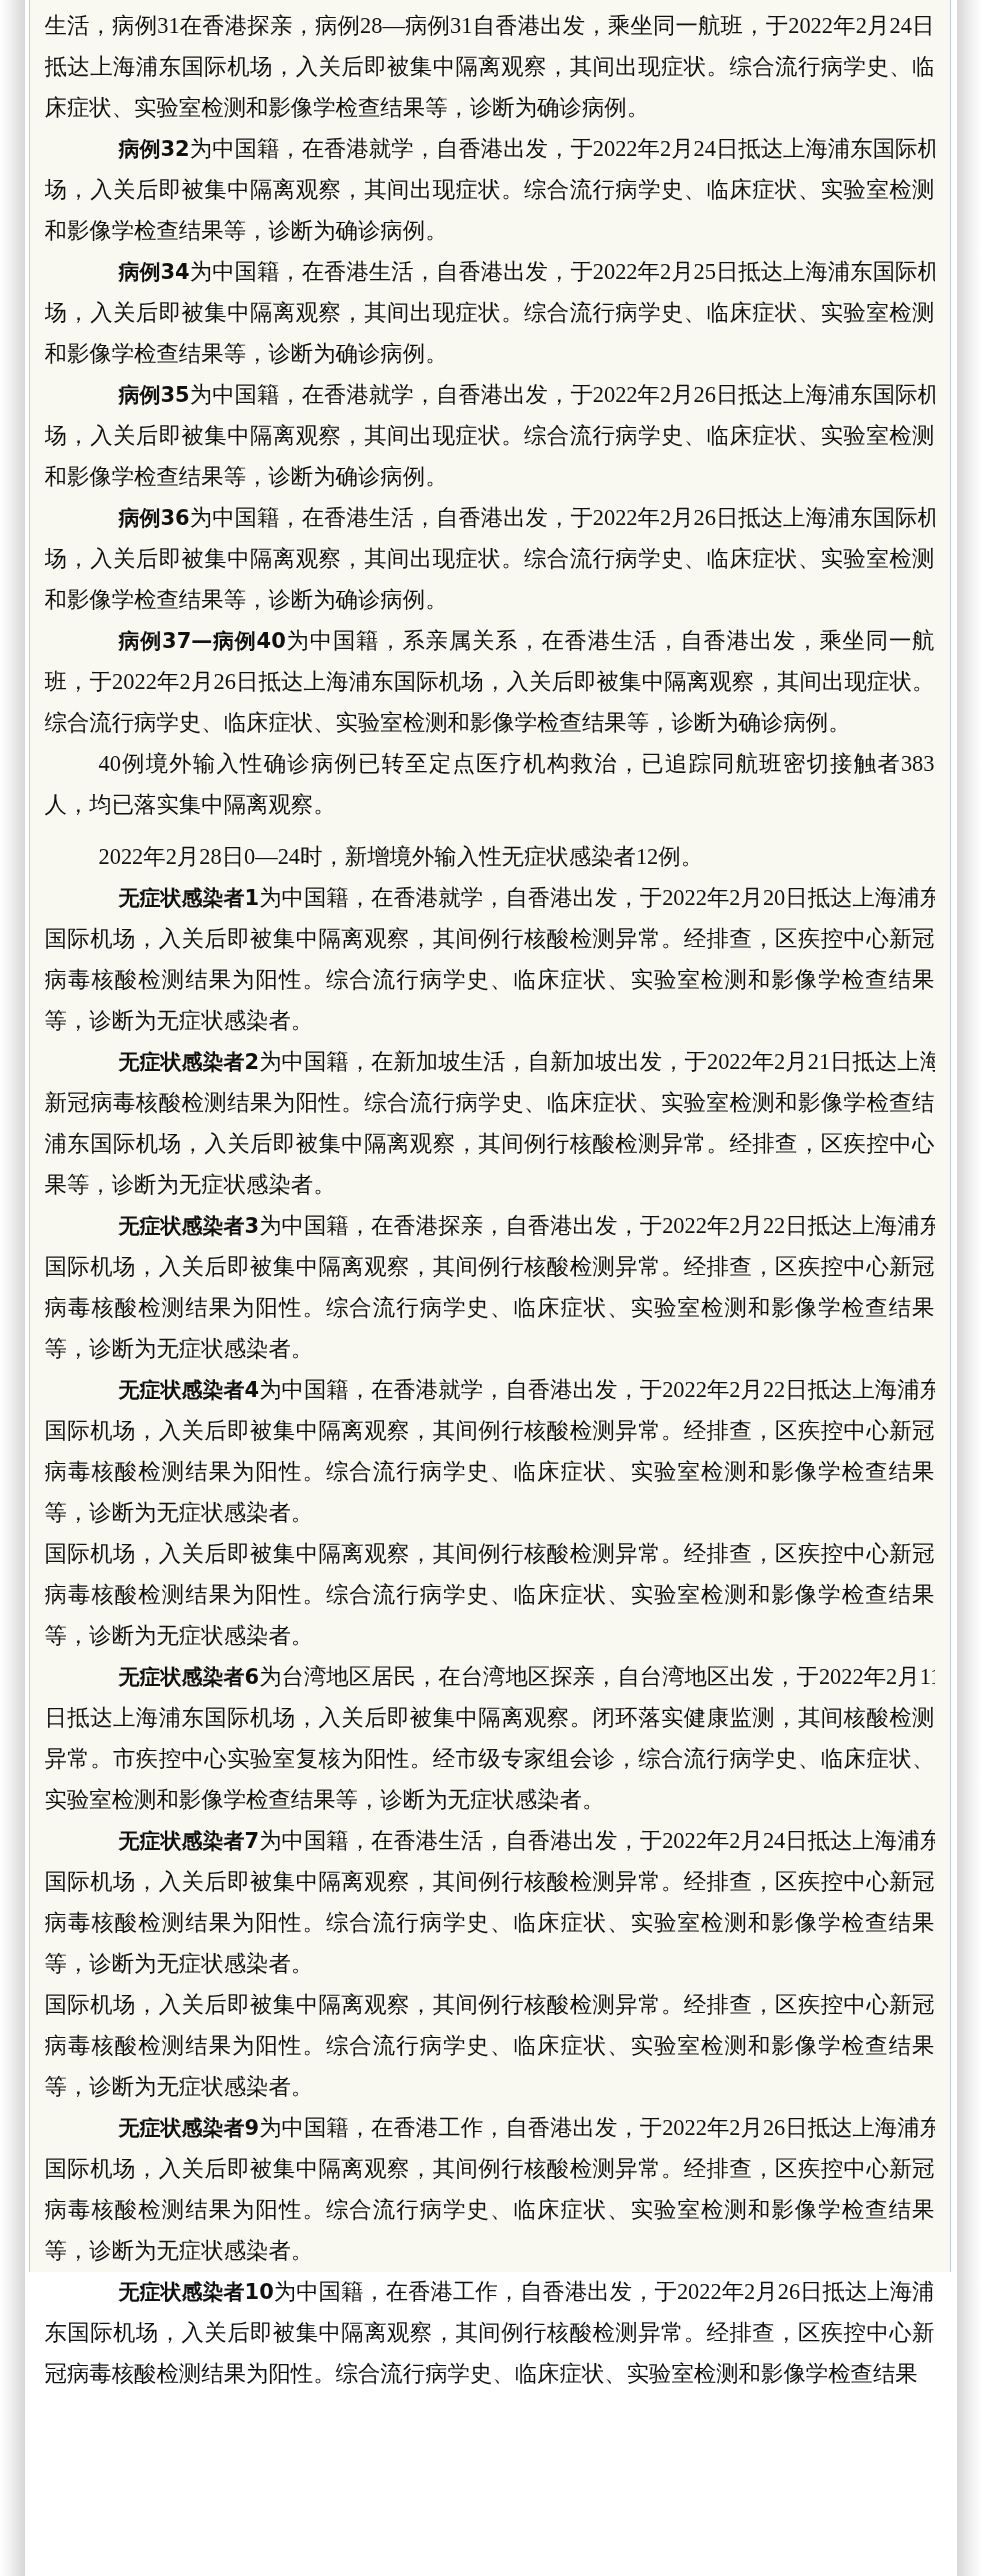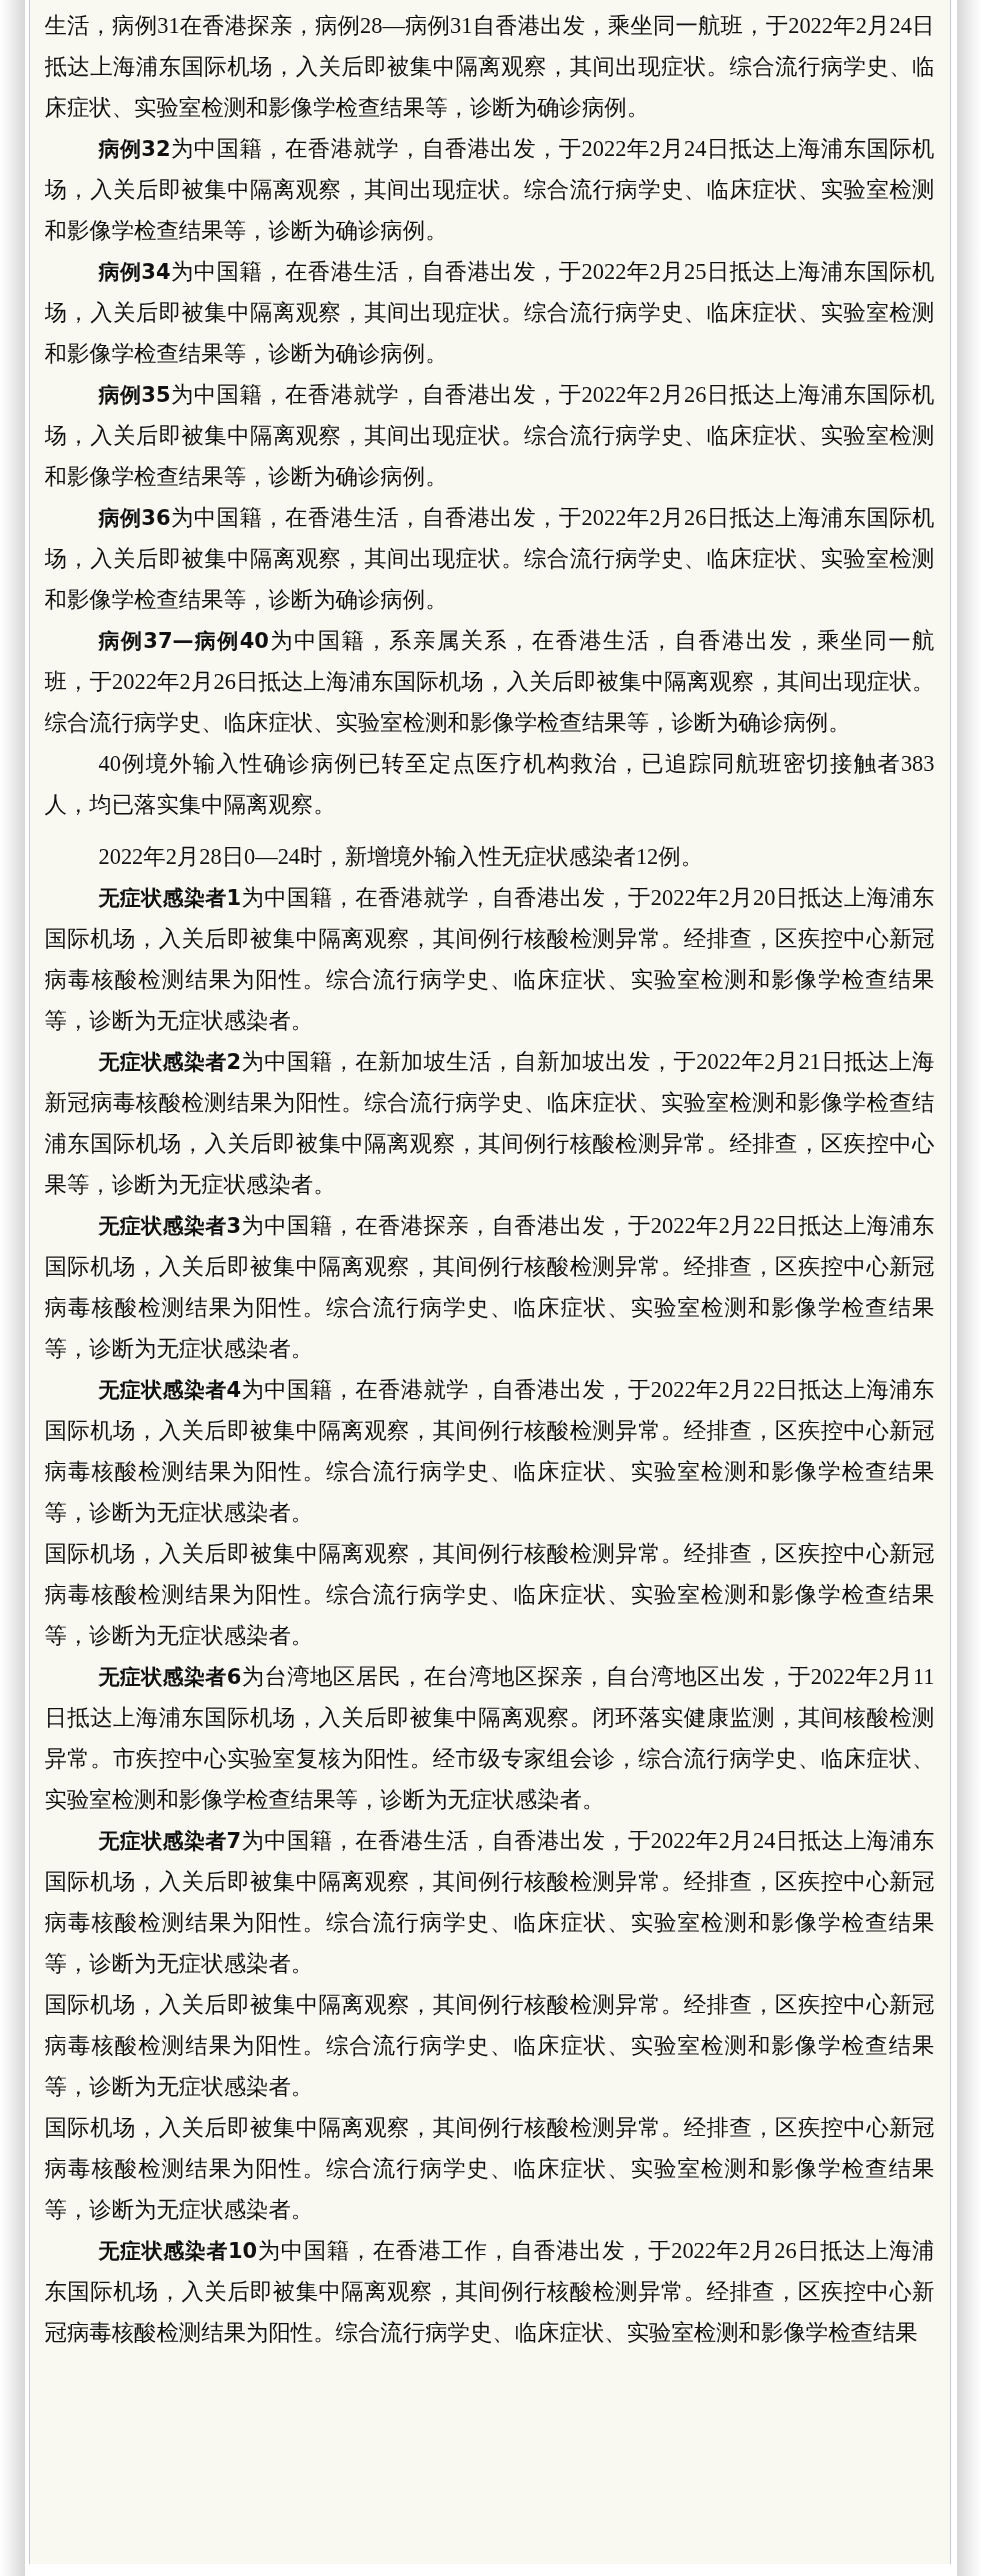--- a/index.html
+++ b/index.html
@@ -19,21 +19,21 @@
   }
   .shadow-right {
     position: absolute; left: 957px; top: 0; width: 24.5px; height: 2576px;
     background: linear-gradient(to right, #d6d6d6 0%, #f1f1f1 60%, #ffffff 100%);
   }
   .page {
     position: absolute;
     left: 28.5px;
     top: 0;
     width: 920px;
-    height: 2564px;
+    height: 2272px;
     background: #f9f8f1;
     border-left: 1.4px solid #c3c9d8;
     border-right: 1.4px solid #c3c9d8;
   }
   .content {
     position: absolute;
     left: 15px;   
     top: 5.4px;
     width: 890px;
     color: #111111;
@@ -52,20 +52,21 @@
     overflow: hidden;
   }
   .line.last {
     text-align-last: left;
   }
   .line.first { padding-left: 54px; }
   .label {
     font-family: "DejaVu Sans", "Liberation Sans", sans-serif;
     font-weight: bold;
     font-size: 21px;
+    margin-left: 20px;
   }
 </style>
 </head>
 <body>
 
 <div class="shadow-left"></div>
 <div class="page">
   <div class="content" id="content">
       <div class="para">
         <span class="line"><span>生活，病例31在香港探亲，病例28—病例31自香港出发，乘坐同一航班，于2022年2月24日</span></span>
@@ -144,20 +145,21 @@
         <span class="line"><span>国际机场，入关后即被集中隔离观察，其间例行核酸检测异常。经排查，区疾控中心新冠</span></span>
         <span class="line"><span>病毒核酸检测结果为阳性。综合流行病学史、临床症状、实验室检测和影像学检查结果</span></span>
         <span class="line last"><span>等，诊断为无症状感染者。</span></span>
       </div>
       <div class="para">
         <span class="line"><span>国际机场，入关后即被集中隔离观察，其间例行核酸检测异常。经排查，区疾控中心新冠</span></span>
         <span class="line"><span>病毒核酸检测结果为阳性。综合流行病学史、临床症状、实验室检测和影像学检查结果</span></span>
         <span class="line last"><span>等，诊断为无症状感染者。</span></span>
       </div>
       <div class="para">
+        <span class="line first"><span class="label">无症状感染者9</span><span>为中国籍，在香港工作，自香港出发，于2022年2月26日抵达上海浦东</span></span>
         <span class="line"><span>国际机场，入关后即被集中隔离观察，其间例行核酸检测异常。经排查，区疾控中心新冠</span></span>
         <span class="line"><span>病毒核酸检测结果为阳性。综合流行病学史、临床症状、实验室检测和影像学检查结果</span></span>
         <span class="line last"><span>等，诊断为无症状感染者。</span></span>
       </div>
       <div class="para">
         <span class="line first"><span class="label">无症状感染者10</span><span>为中国籍，在香港工作，自香港出发，于2022年2月26日抵达上海浦</span></span>
         <span class="line"><span>东国际机场，入关后即被集中隔离观察，其间例行核酸检测异常。经排查，区疾控中心新</span></span>
         <span class="line last"><span>冠病毒核酸检测结果为阳性。综合流行病学史、临床症状、实验室检测和影像学检查结果</span></span>
       </div>
     </div>

